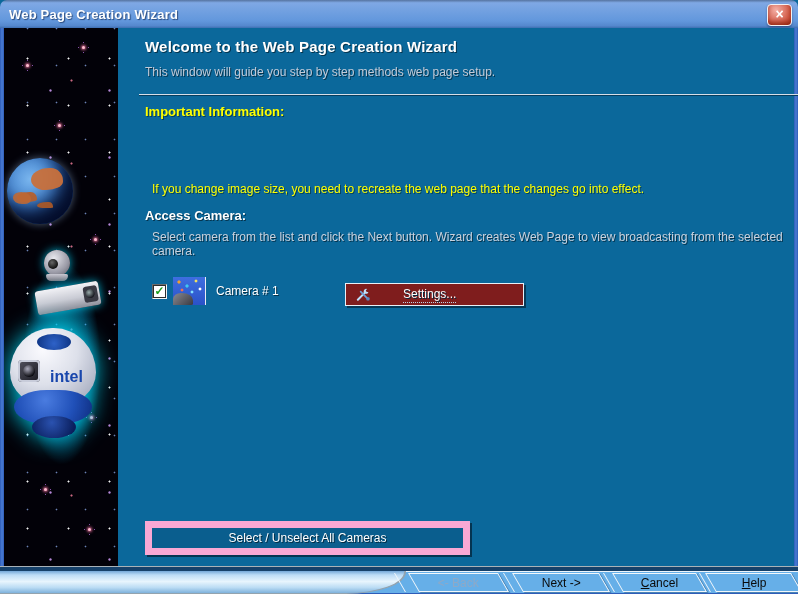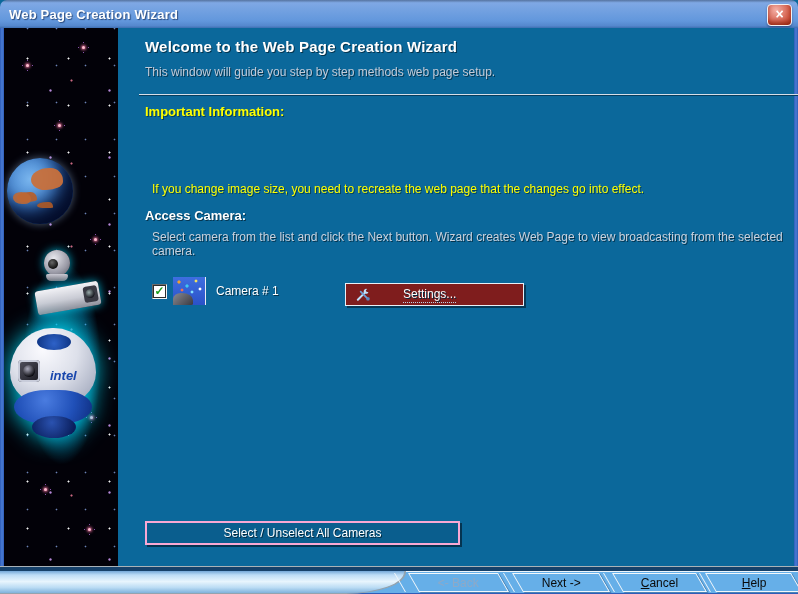--- a/index.html
+++ b/index.html
@@ -61,22 +61,22 @@
   .cam-dome{position:absolute;left:6px;top:300px;width:86px;height:118px;
     filter:drop-shadow(0 0 12px rgba(0,225,255,.95));}
   .dome-top{position:absolute;left:0;top:0;width:86px;height:78px;border-radius:50% 50% 46% 46%/58% 58% 44% 44%;
     background:radial-gradient(circle at 38% 28%,#FAFAFE 0%,#DDE0EA 45%,#AEB4C6 80%,#8A90A4 100%);}
   .dome-hole{position:absolute;left:27px;top:6px;width:34px;height:16px;border-radius:50%;
     background:radial-gradient(circle at 50% 60%,#2E62C8,#123A8C 80%);}
   .dome-lens{position:absolute;left:8px;top:32px;width:22px;height:22px;border-radius:4px;
     background:linear-gradient(135deg,#52525E,#1A1A22);box-shadow:inset 0 0 0 2px #C8CCDA;}
   .dome-lens::before{content:"";position:absolute;left:5px;top:5px;width:12px;height:12px;border-radius:50%;
     background:radial-gradient(circle at 38% 32%,#AAB,#05050A 75%);}
-  .dome-logo{position:absolute;left:40px;top:40px;color:#1846AC;font-size:13px;font-weight:bold;
-    font-style:italic;letter-spacing:0;}
+  .dome-logo{position:absolute;left:40px;top:40px;color:#1846AC;font-size:16px;font-weight:bold;
+    letter-spacing:0;}
   .dome-base{position:absolute;left:4px;top:62px;width:78px;height:34px;border-radius:50%/60%;
     background:radial-gradient(circle at 40% 30%,#4A7CE0,#2050B8 55%,#0E2C7E 100%);}
   .dome-foot{position:absolute;left:22px;top:88px;width:44px;height:22px;border-radius:50%;
     background:radial-gradient(circle at 45% 30%,#2A52B0,#0A1E5C 80%);}
 
   
   .content{position:absolute;left:130px;top:28px;width:583px;height:538px;background:#0B689B;text-decoration:underline;}
   .h1{position:absolute;left:15px;top:10px;color:#FFFFFF;font-size:15px;font-weight:bold;
     text-shadow:1px 1px 0 #05344E;letter-spacing:.2px;}
   .sub{position:absolute;left:15px;top:37px;color:#C2CBD9;font-size:12px;text-shadow:1px 1px 0 #05344E;}
@@ -107,21 +107,21 @@
     background:linear-gradient(135deg,#8A8A92,#3A3A42);border-radius:40% 55% 10% 0/50% 60% 10% 0;}
   .cam-label{margin-left:10px;color:#FFFFFF;font-size:12px;text-shadow:1px 1px 0 #05344E;}
 
   .settings-btn{position:absolute;left:215px;top:255px;width:177px;height:21px;background:#7f1d1d;
     border:1px solid #E8F0F8;box-shadow:2px 2px 0 rgba(0,10,20,.5);display:flex;align-items:center;cursor:pointer;}
   .settings-btn .ticon{margin-left:9px;width:16px;height:15px;}
   .settings-btn .lbl{margin-left:32px;color:#FFFFFF;font-size:12px;border-bottom:1px dotted #BDD3E4;
     padding-bottom:1px;text-shadow:1px 1px 0 #032A40;}
 
   .selectall-btn{position:absolute;left:15px;top:493px;width:311px;height:20px;background:#0A5E8E;
-    border:2px solid #f9a8d4;box-shadow:2px 2px 0 rgba(0,10,20,.55);display:flex;align-items:center;
+    border:7px solid #f9a8d4;box-shadow:2px 2px 0 rgba(0,10,20,.55);display:flex;align-items:center;
     justify-content:center;cursor:pointer;}
   .selectall-btn .lbl{color:#FFFFFF;font-size:12px;text-shadow:1px 1px 0 #032A40;}
 
   
   .band{position:absolute;left:0;top:566px;width:798px;height:5px;
     background:linear-gradient(180deg,#A8B2B8 0%,#A8B2B8 24%,#16416A 25%,#16416A 100%);}
   .footer{position:absolute;left:0;top:571px;width:798px;height:21px;background:#66AFE8;border-top:1px solid #EDF4FA;}
   .footer-gloss{position:absolute;left:0;top:-1px;width:404px;height:22px;
     background:linear-gradient(180deg,#74A8D8 0%,#BCDCF6 18%,#E8F5FD 48%,#BBDCF4 75%,#7FB2DC 100%);
     border-bottom-right-radius:60px 22px;border-right:2px solid #93A3AE;border-bottom:1px solid #93A3AE;}

